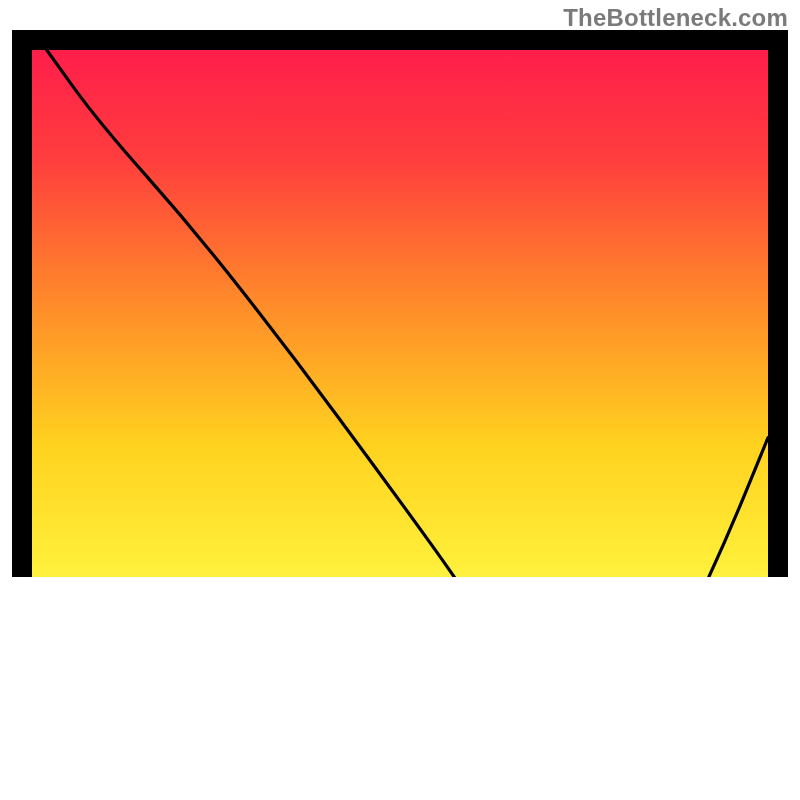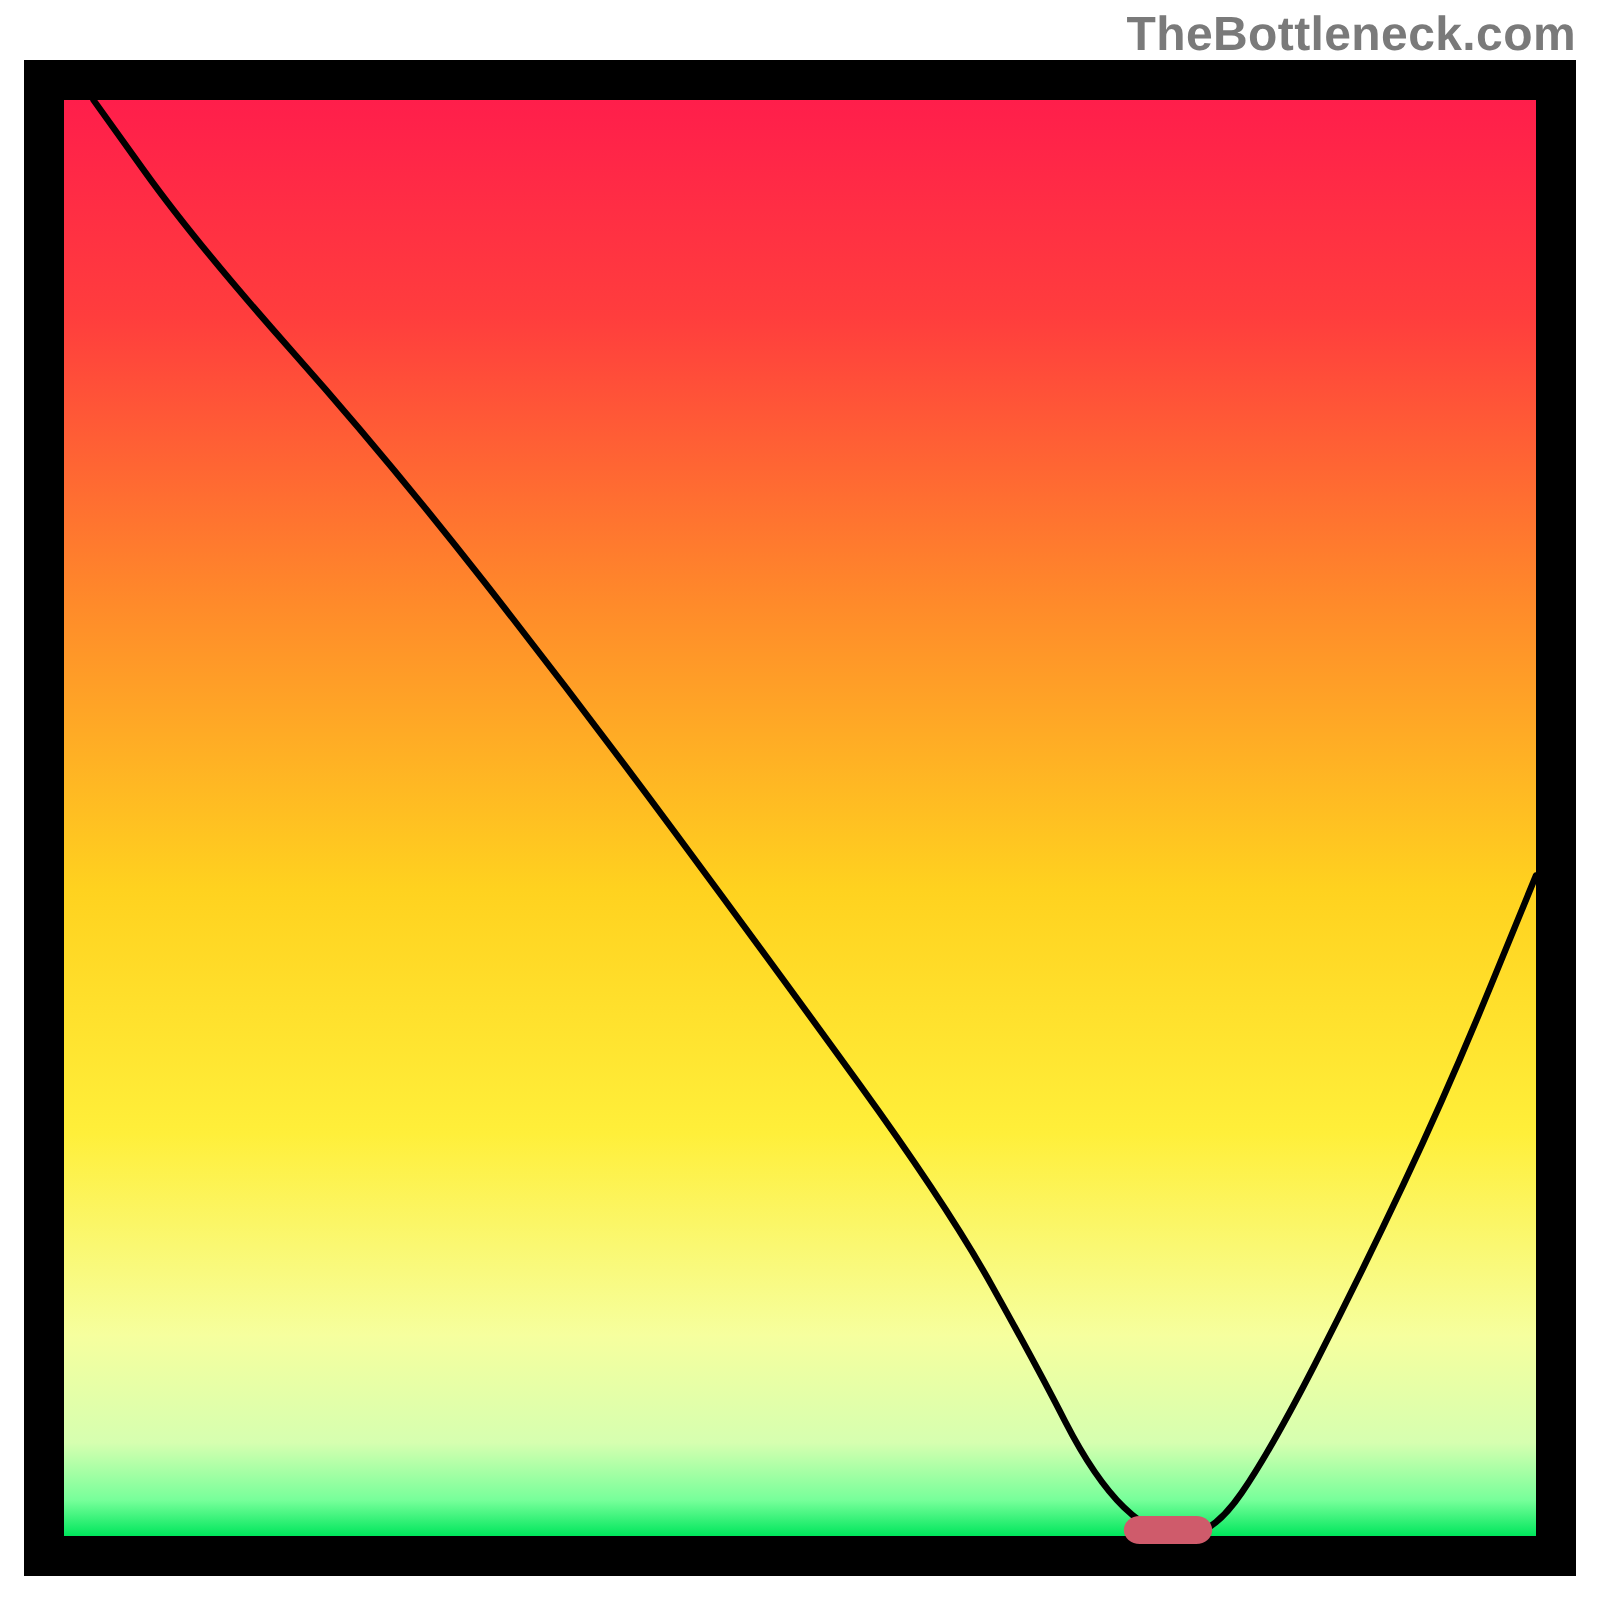--- a/index.html
+++ b/index.html
@@ -1,16 +1,16 @@
 <!DOCTYPE html>
 <html><head>
 <meta charset="utf-8">
 <style>
   body{margin:0;padding:0;background:#fff;font-family:Arial,Helvetica,sans-serif}
-  .stage{position:relative;width:800px;height:800px}
+  .stage{position:relative;width:800px;height:577px}
   .watermark{position:absolute;top:4px;right:12px;font-size:24px;font-weight:600;color:#7a7a7a;letter-spacing:.2px}
   svg{display:block}
 </style>
 </head>
 <body>
 
 <div class="stage">
   <div class="watermark">TheBottleneck.com</div>
 
   <svg id="chart-svg" width="800" height="800" viewBox="0 0 800 800">

